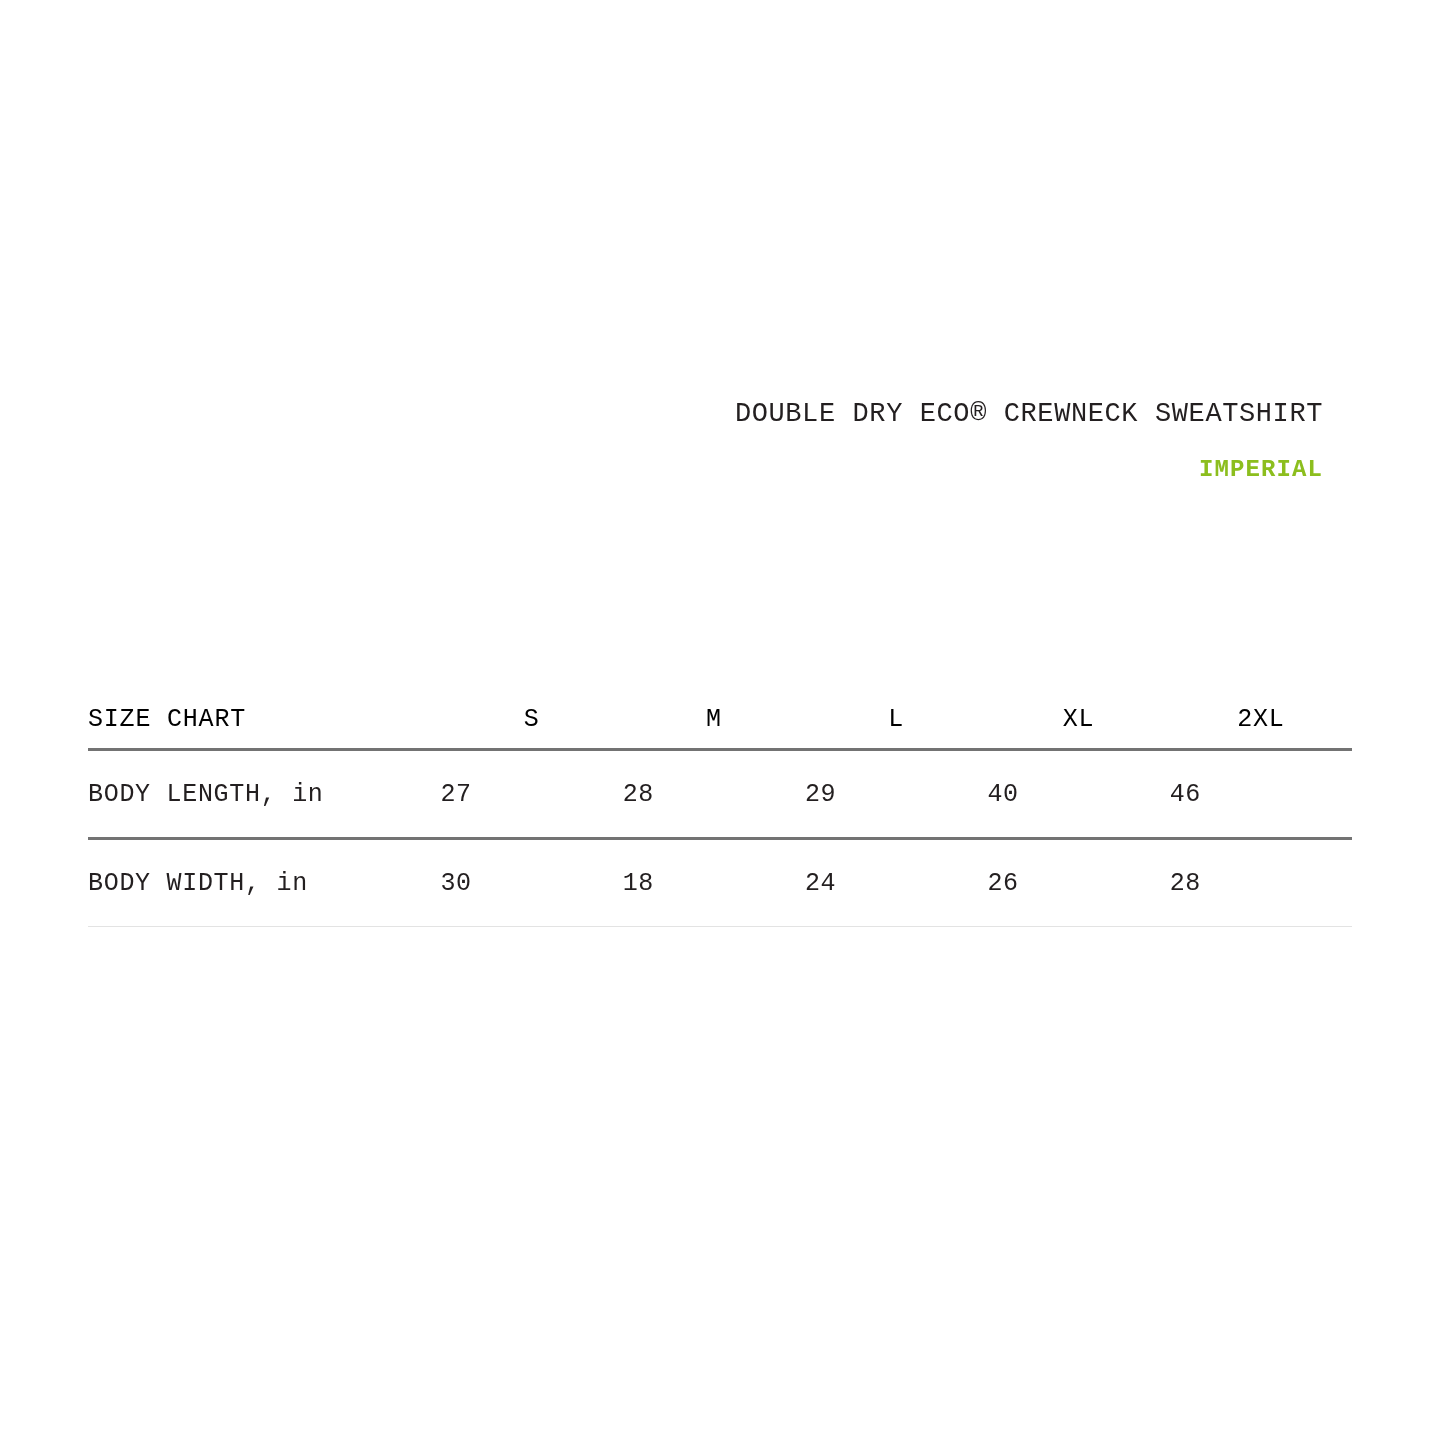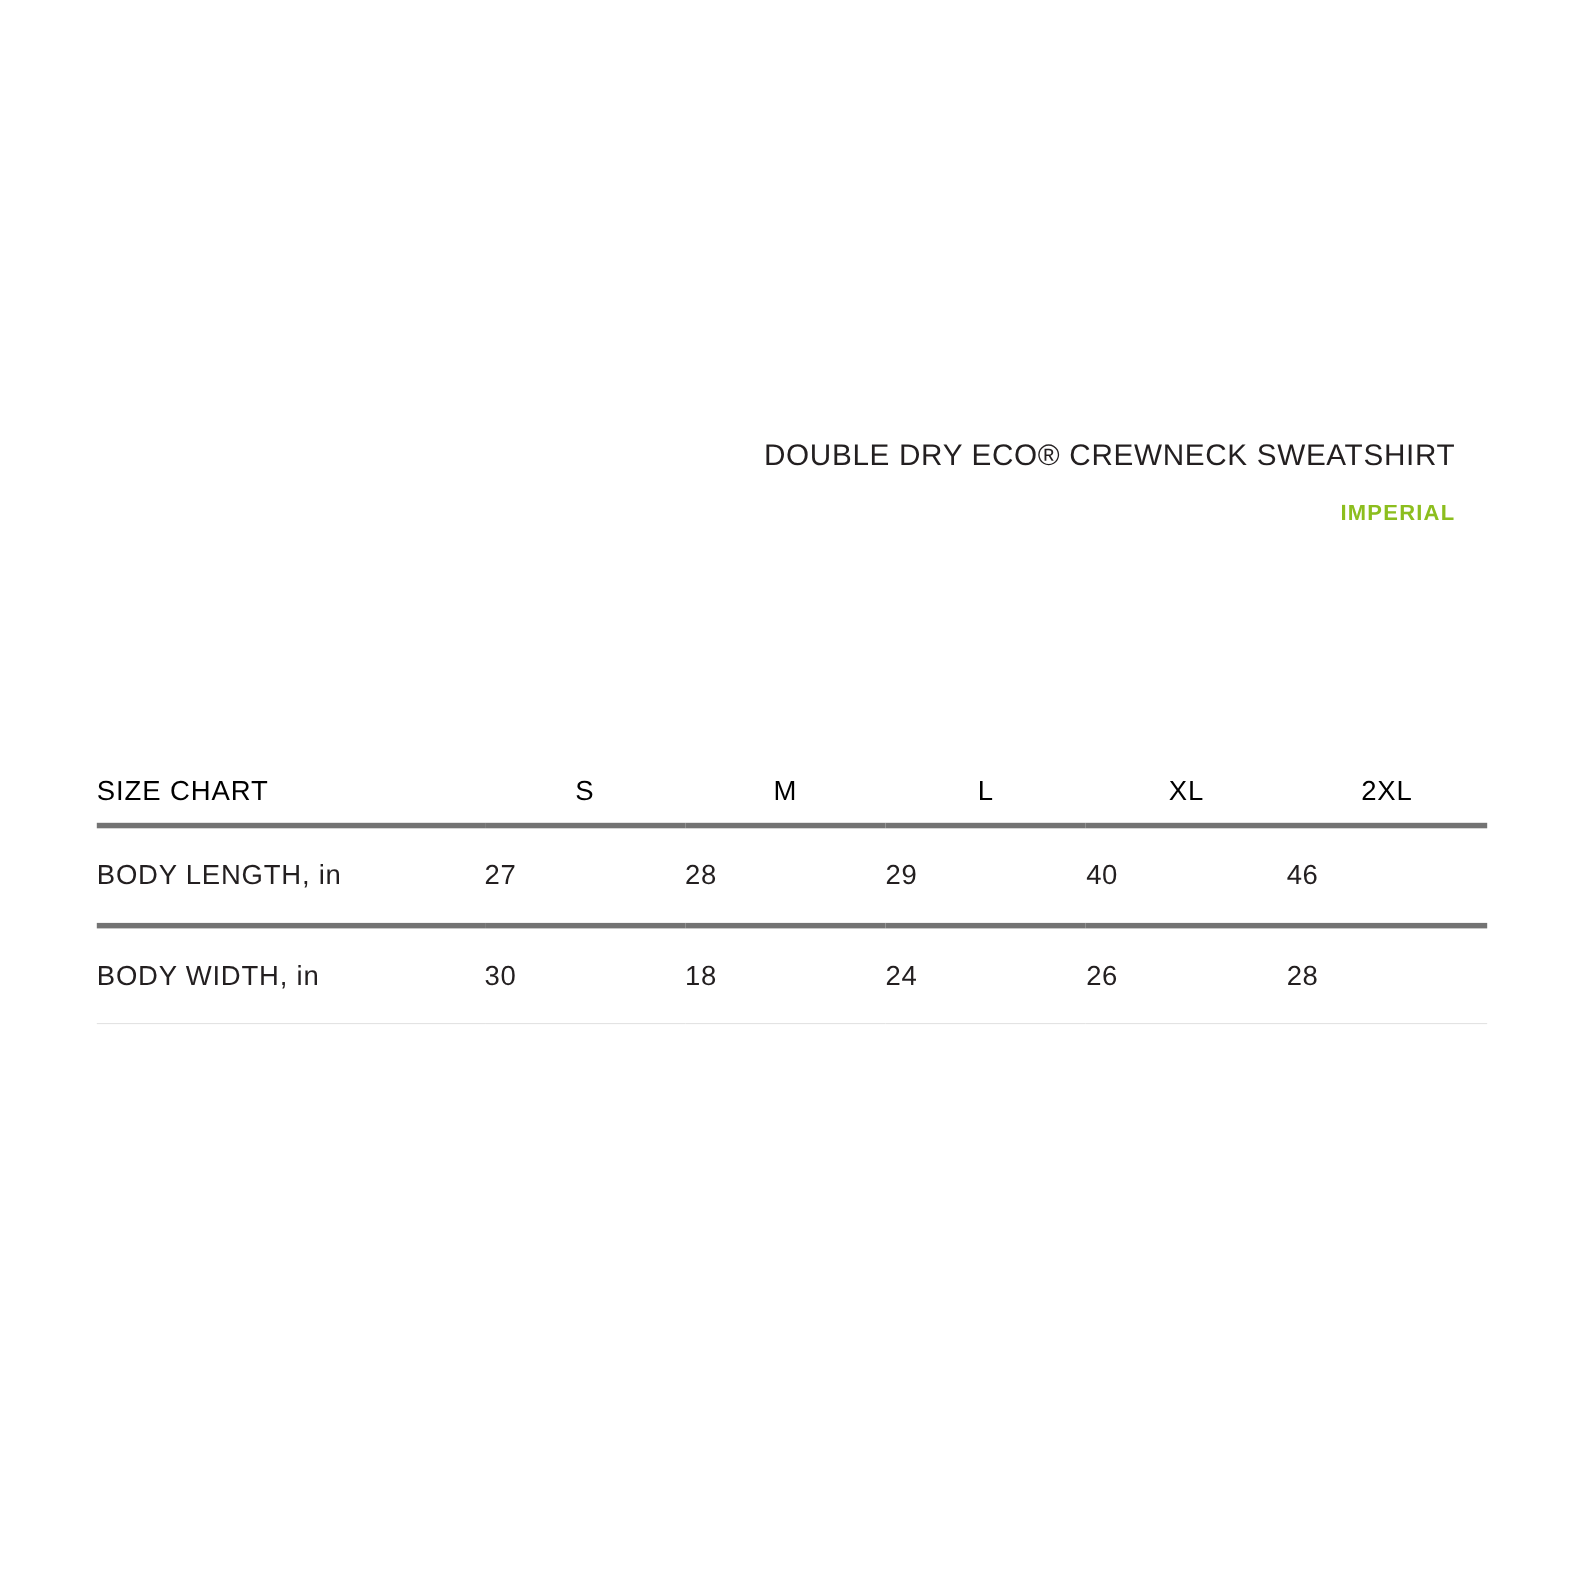--- a/index.html
+++ b/index.html
@@ -11,38 +11,39 @@
     width: 1445px;
     height: 1445px;
     font-family: "Liberation Sans", sans-serif;
     color: #1a1a1a;
     position: relative;
     overflow: hidden;
   }
   .page {
     position: absolute;
     inset: 0;
+    font-family: Liberation Mono, monospace;
   }
   .header {
     position: absolute;
     top: 398px;
     right: 122px;
     text-align: right;
   }
   .product-title {
     font-size: 27px;
     letter-spacing: 0.6px;
     color: #231f20;
     font-weight: 400;
     line-height: 1.2;
     white-space: nowrap;
   }
   .unit-label {
     margin-top: 26px;
-    font-size: 20px;
+    font-size: 24px;
     letter-spacing: 1.1px;
     font-weight: 700;
     color: #8cbe1e;
     white-space: nowrap;
   }
   .table-wrap {
     position: absolute;
     top: 690px;
     left: 88px;
     width: 1264px;
@@ -66,21 +67,21 @@
     font-size: 25px;
     letter-spacing: 0.8px;
     font-weight: 700;
     color: #000000;
     text-align: center;
   }
   thead th.label-head {
     text-align: left;
   }
   tbody tr {
-    border-top: 5px solid #737373;
+    border-top: 3px solid #737373;
   }
   tbody td {
     height: 86px;
     font-size: 25px;
     letter-spacing: 0.5px;
     color: #231f20;
   }
   tbody td.row-label {
     text-align: left;
     letter-spacing: 0.7px;

